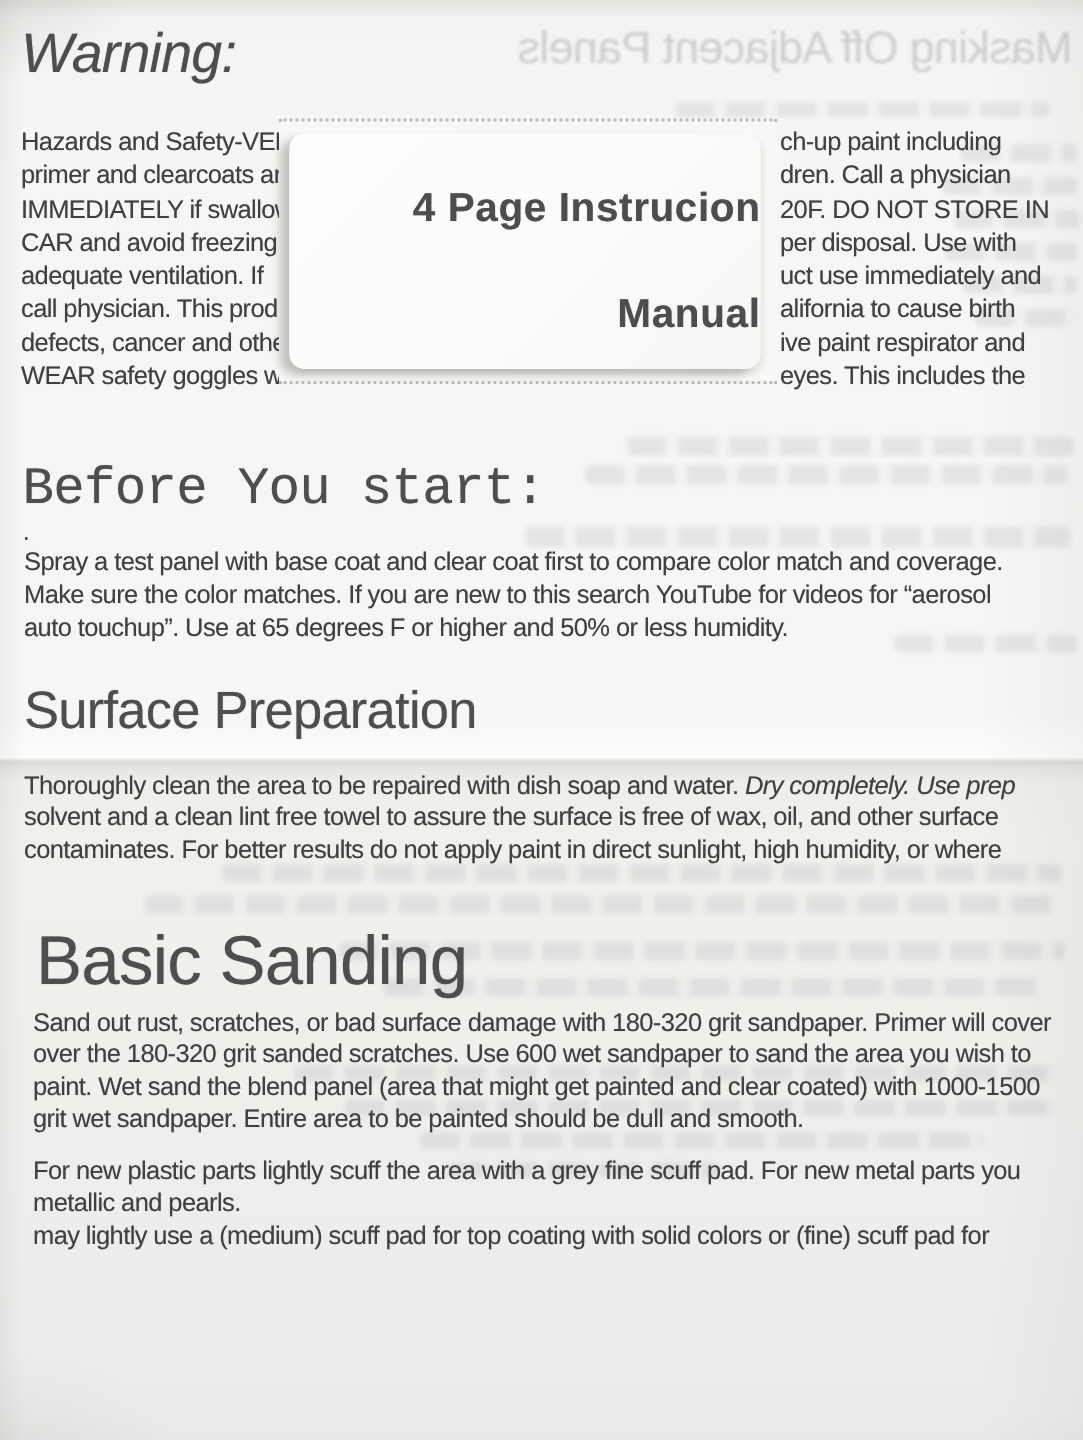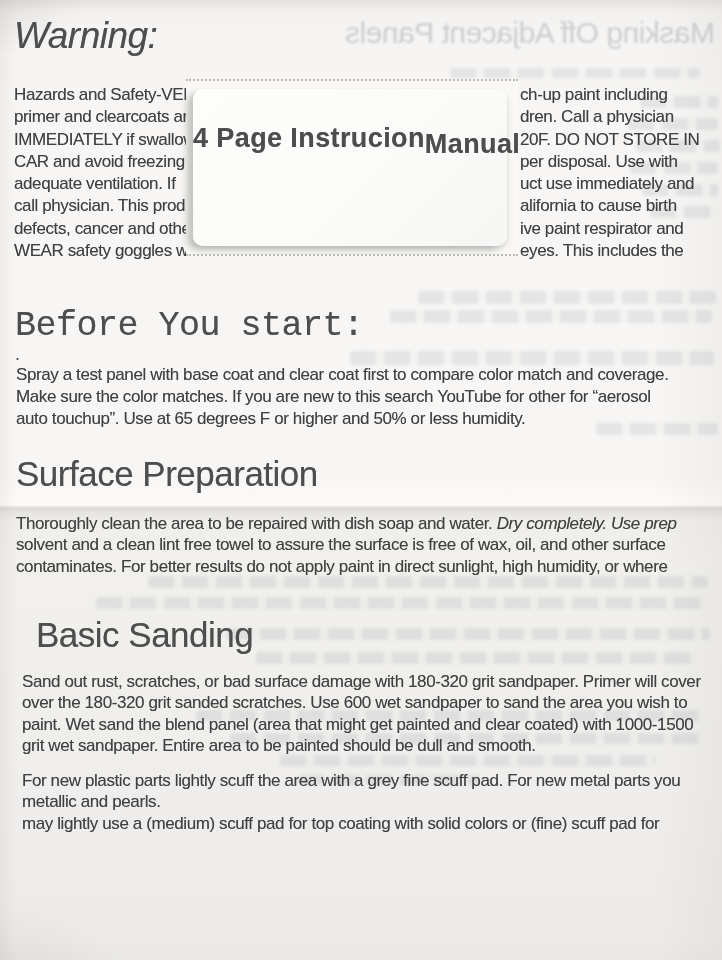--- a/index.html
+++ b/index.html
@@ -18,21 +18,21 @@
         #fbfaf8 497px,#fdfcfa 505px,#dbd9d6 508px,#e6e4e1 512px,
         #efeeeb 522px,#f1f0ed 562px,#efeeec 780px,#ecebe9 940px,#e9e8e6 960px);
   }
   .heading{
     position:absolute;font-weight:400;color:#4e4e4e;letter-spacing:-0.5px;
     line-height:1;white-space:nowrap;text-shadow:0 0 0.6px rgba(80,80,80,0.55);
   }
   .h-warning{left:14px;top:17px;font-size:37px;font-style:italic;}
   .h-before{left:15px;top:309px;font-size:35px;font-family:Liberation Mono, monospace;}
   .h-surface{left:16px;top:456px;font-size:35px;}
-  .h-basic{left:24px;top:617px;font-size:35px;margin-left:12px;}
+  .h-basic{left:24px;top:617px;font-size:46px;}
   .para{position:absolute;font-size:17px;letter-spacing:-0.4px;color:#404040;
         text-shadow:0 0 0.5px rgba(70,70,70,0.45);}
   .trow{position:relative;white-space:nowrap;}
   .p-warning{left:14px;top:84px;width:700px;}
   .p-warning .trow{height:22.3px;line-height:22.3px;}
   .rf{position:absolute;left:506px;top:0;}
   .p-before{left:16px;top:364px;width:700px;}
   .p-before .trow{height:22px;line-height:22px;}
   .p-surface{left:16px;top:513px;width:700px;}
   .p-surface .trow{height:21.3px;line-height:21.3px;}
@@ -47,21 +47,21 @@
     position:absolute;left:186px;top:79px;width:332px;height:177px;
     background:#f9f8f6;
     border-top:2px dotted #bcbab7;border-bottom:2px dotted #bcbab7;
     box-sizing:border-box;
   }
   .sticker-label{
     position:absolute;left:7px;top:8px;width:314px;height:157px;
     background:linear-gradient(135deg,#fdfdfc 0%,#fbfbf9 55%,#f7f6f4 100%);
     border-radius:10px;
     box-shadow:-6px 4px 6px rgba(90,88,85,0.32), 2px 3px 4px rgba(120,118,115,0.14);
-    display:flex;flex-direction:row;align-items:flex-start;
+    display:flex;flex-direction:column;align-items:flex-end;
   }
   .label-line{font-weight:bold;font-size:27px;color:#4d4d4d;letter-spacing:0.4px;
     text-shadow:0 0 0.6px rgba(70,70,70,0.5);white-space:nowrap;}
   .label-line.first{margin-top:34px;}
   .label-line.second{margin-top:40px;}
 
   
   .ghost-heading{
     position:absolute;left:295px;top:16px;width:420px;font-size:30px;
     color:#a9aeb2;opacity:0.55;transform:scaleX(-1);filter:blur(1.2px);
@@ -142,21 +142,21 @@
       <div class="label-line first">4 Page Instrucion</div>
       <div class="label-line second">Manual</div>
     </div>
   </div>
 
   <div class="heading h-before">Before You start:</div>
   <div class="stray-dot">.</div>
 
   <div class="para p-before">
     <div class="trow">Spray a test panel with base coat and clear coat first to compare color match and coverage.</div>
-    <div class="trow">Make sure the color matches.  If you are new to this search YouTube for other for “aerosol</div>
+    <div class="trow">Make sure the color matches.  If you are new to this search YouTube for videos for “aerosol</div>
     <div class="trow">auto touchup”.  Use at 65 degrees F or higher and 50% or less humidity.</div>
   </div>
 
   <div class="heading h-surface">Surface Preparation</div>
 
   <div class="para p-surface">
     <div class="trow">
       <span>Thoroughly clean the area to be repaired with dish soap and water.  </span>
       <span class="it">Dry completely. Use prep</span>
     </div>

